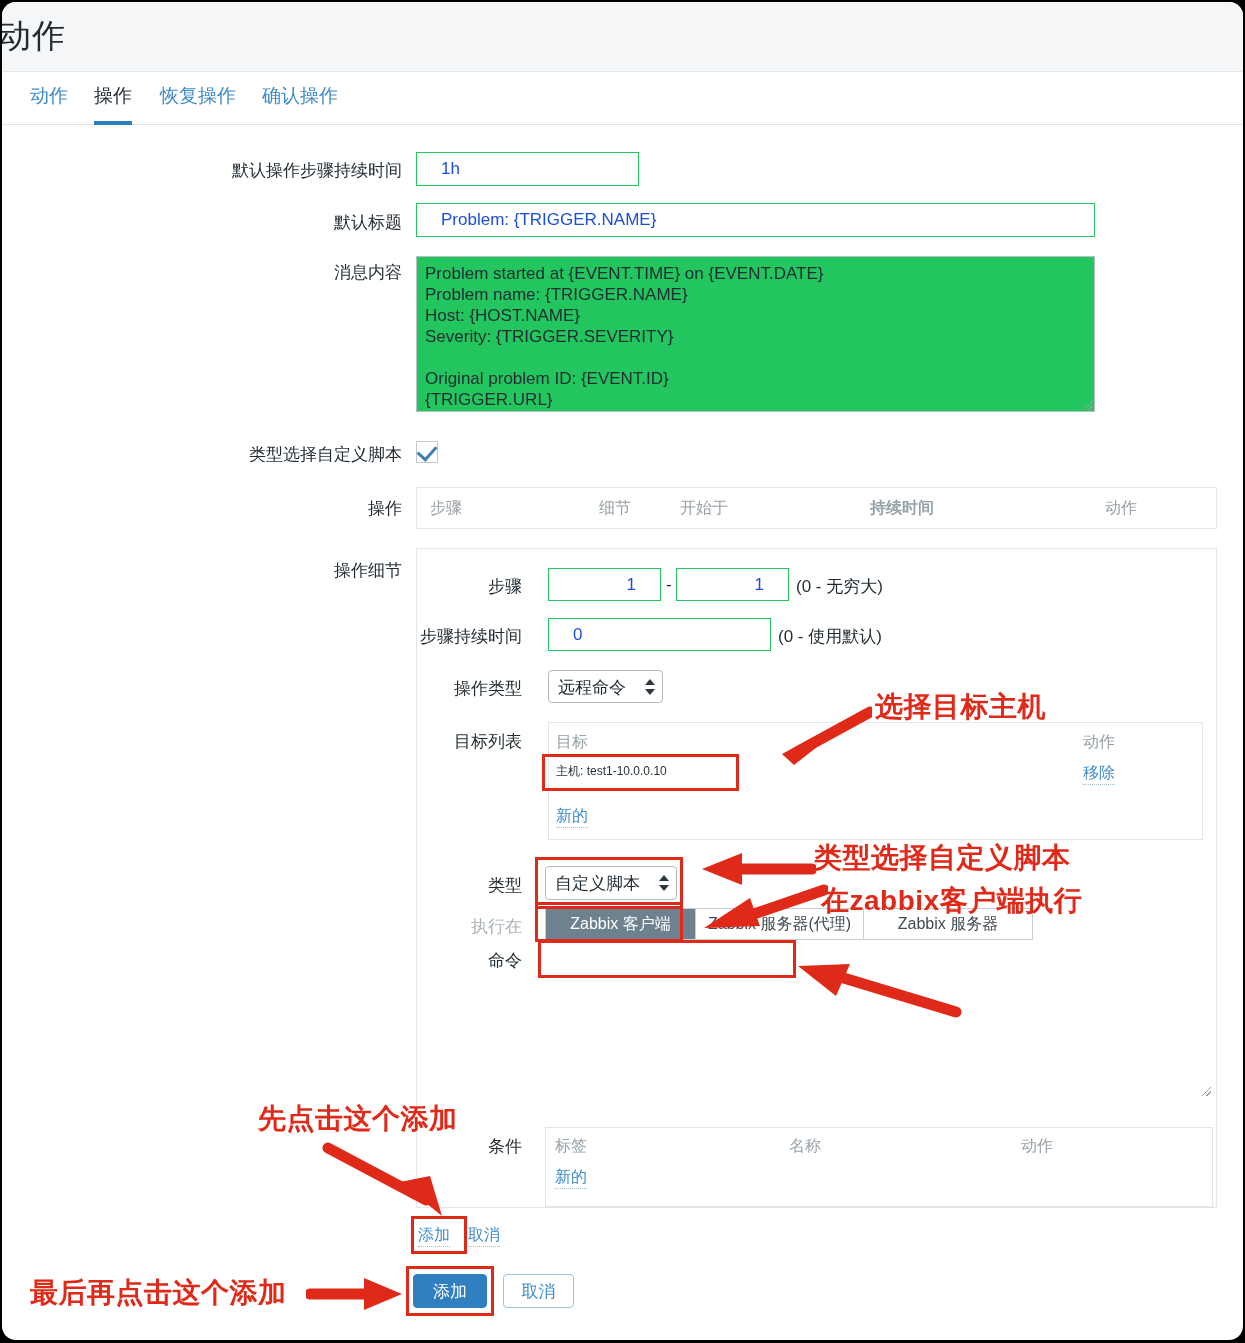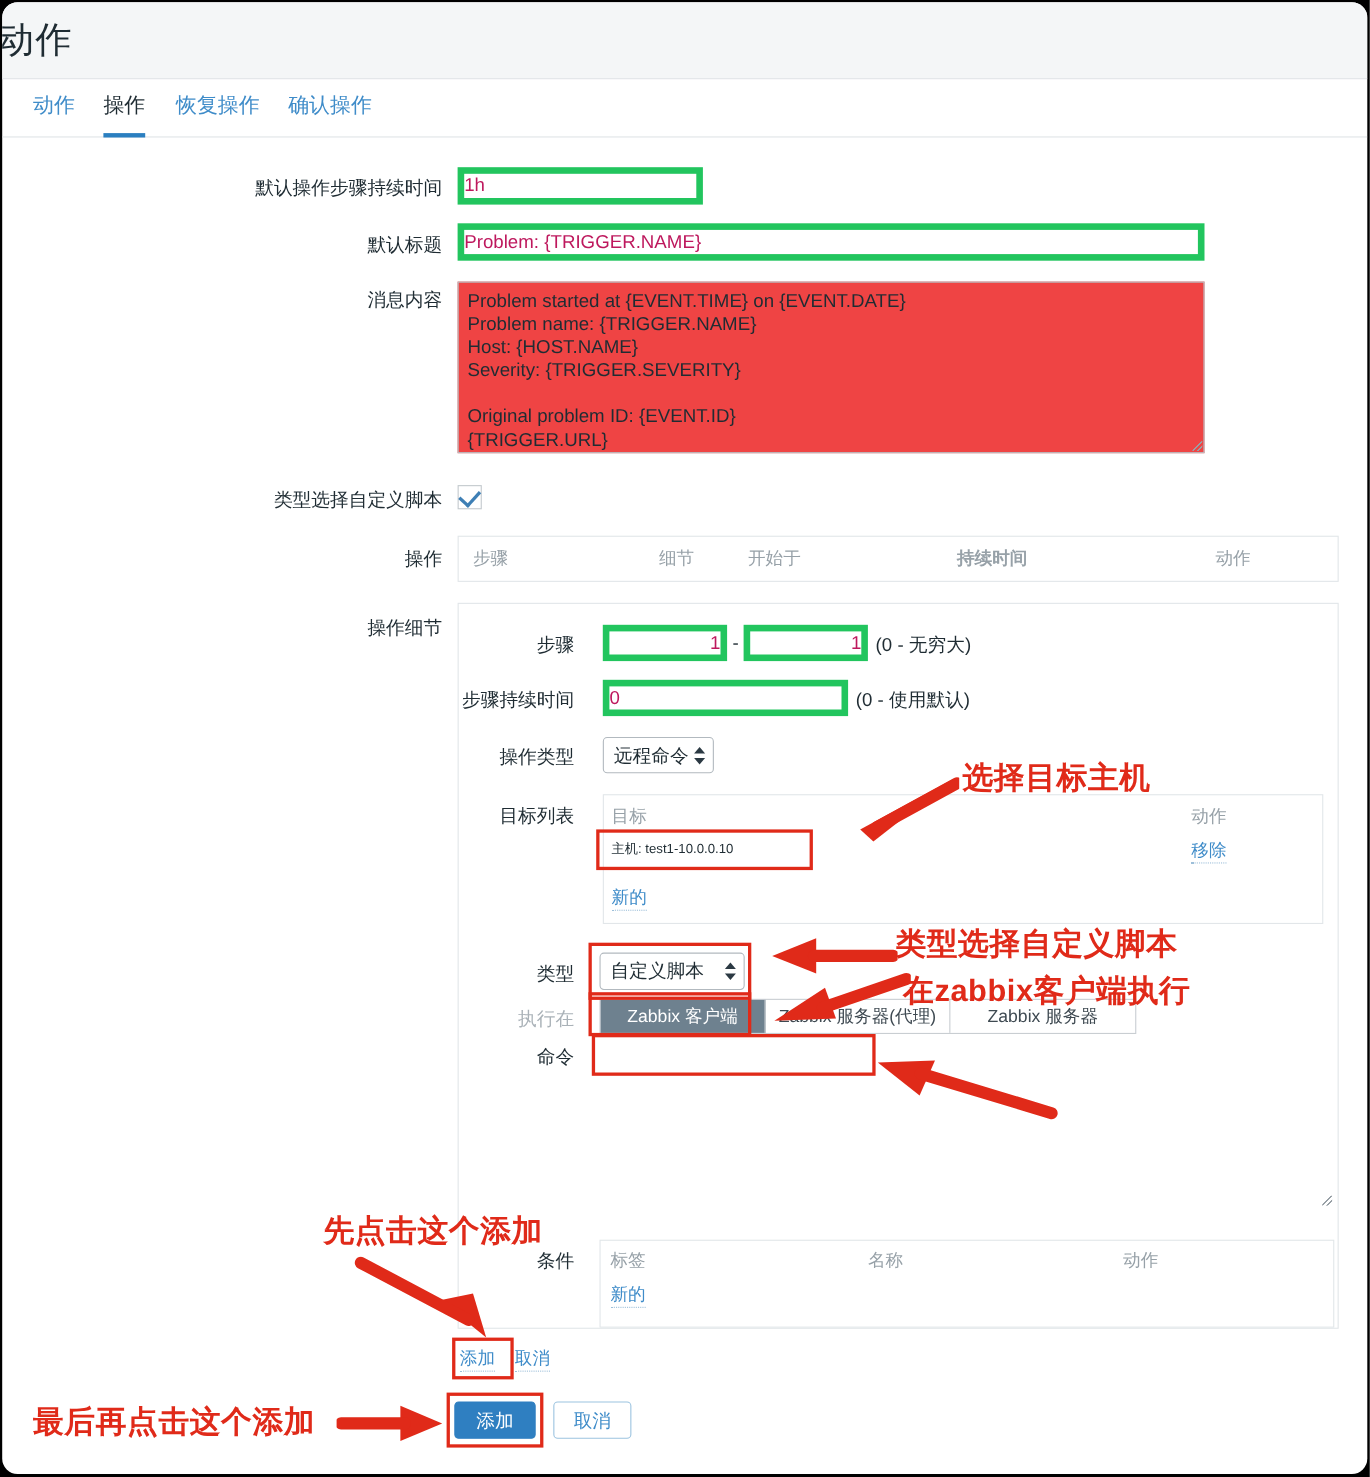--- a/index.html
+++ b/index.html
@@ -74,33 +74,33 @@
   .form-label {
     position: absolute;
     font-size: 17px;
     color: #1f2c33;
     text-align: right;
     white-space: nowrap;
   }
   .text-input {
     position: absolute;
     box-sizing: border-box;
-    border: 6px solid #22c55e;
+    border: 1px solid #22c55e;
     background: #ffffff;
     font-size: 17px;
-    color: #be185d;
+    color: #1d4ed8;
     font-family: "Liberation Sans", "DejaVu Sans", sans-serif;
-    padding: 0 0;
+    padding: 0 24px;
     outline: none;
   }
   .text-area {
     position: absolute;
     box-sizing: border-box;
     border: 1px solid #b8bfc4;
-    background: #ef4444;
+    background: #22c55e;
     font-size: 17px;
     line-height: 21px;
     color: #1f2c33;
     font-family: "Liberation Sans", "DejaVu Sans", sans-serif;
     padding: 6px 8px;
     white-space: pre;
     overflow: hidden;
     resize: none;
   }
   .resize-grip {
@@ -343,21 +343,21 @@
     <input class="text-input" style="left: 546px; top: 566px; width: 113px; height: 33px; text-align: right;" value="1">
     <div class="dash" style="left:664px; top:573px;">-</div>
     <input class="text-input" style="left: 674px; top: 566px; width: 113px; height: 33px; text-align: right;" value="1">
     <div class="hint" style="left:794px; top:573px;">(0 - 无穷大)</div>
 
     <div class="form-label" style="left:380px; top:623px; width:140px;">步骤持续时间</div>
     <input class="text-input" style="left: 546px; top: 616px; width: 223px; height: 33px;" value="0">
     <div class="hint" style="left:776px; top:623px;">(0 - 使用默认)</div>
 
     <div class="form-label" style="left:400px; top:675px; width:120px;">操作类型</div>
-    <div class="select" style="left:546px; top:668px; width:101px; height:33px;">
+    <div class="select" style="left:546px; top:668px; width:115px; height:33px;">
       <span class="sel-text">远程命令</span>
       <span class="arrows"></span>
     </div>
 
     <div class="form-label" style="left:400px; top:728px; width:120px;">目标列表</div>
     <div class="tbl" style="left:546px; top:720px; width:655px; height:118px;"></div>
     <div class="tbl-head" style="left:554px; top:730px;">目标</div>
     <div class="tbl-head" style="left:1081px; top:730px;">动作</div>
     <div class="tbl-cell" style="left:554px; top:761px;">主机: test1-10.0.0.10</div>
     <div class="link" style="left:1081px; top:761px;">移除</div>
@@ -412,21 +412,21 @@
       <path d="M50 36 L126 10" stroke="#e02a19" stroke-width="11" stroke-linecap="round"></path>
     </svg>
     <div class="anno-box" style="left:533px; top:900px; width:148px; height:40px;"></div>
 
     <svg class="anno-arrow" style="left:790px; top:950px;" width="170" height="70" viewBox="0 0 170 70">
       <path d="M6 14 L58 12 L44 44 Z" fill="#e02a19"></path>
       <path d="M45 24 L164 60" stroke="#e02a19" stroke-width="11" stroke-linecap="round"></path>
     </svg>
     <div class="anno-box" style="left:536px; top:938px; width:258px; height:38px;"></div>
 
-    <div class="anno-text" style="left:256px; top:1098px;margin-left:36px;">先点击这个添加</div>
+    <div class="anno-text" style="left:256px; top:1098px;">先点击这个添加</div>
     <svg class="anno-arrow" style="left:320px; top:1140px;" width="130" height="80" viewBox="0 0 130 80">
       <path d="M120 74 L78 40 L108 34 Z" fill="#e02a19"></path>
       <path d="M6 6 L104 58" stroke="#e02a19" stroke-width="11" stroke-linecap="round"></path>
     </svg>
     <div class="anno-box" style="left:409px; top:1214px; width:56px; height:38px;"></div>
 
     <div class="anno-text" style="left:28px; top:1272px;">最后再点击这个添加</div>
     <svg class="anno-arrow" style="left:304px; top:1274px;" width="100" height="36" viewBox="0 0 100 36">
       <path d="M96 18 L58 2 L58 34 Z" fill="#e02a19"></path>
       <path d="M4 18 L62 18" stroke="#e02a19" stroke-width="11" stroke-linecap="round"></path>

